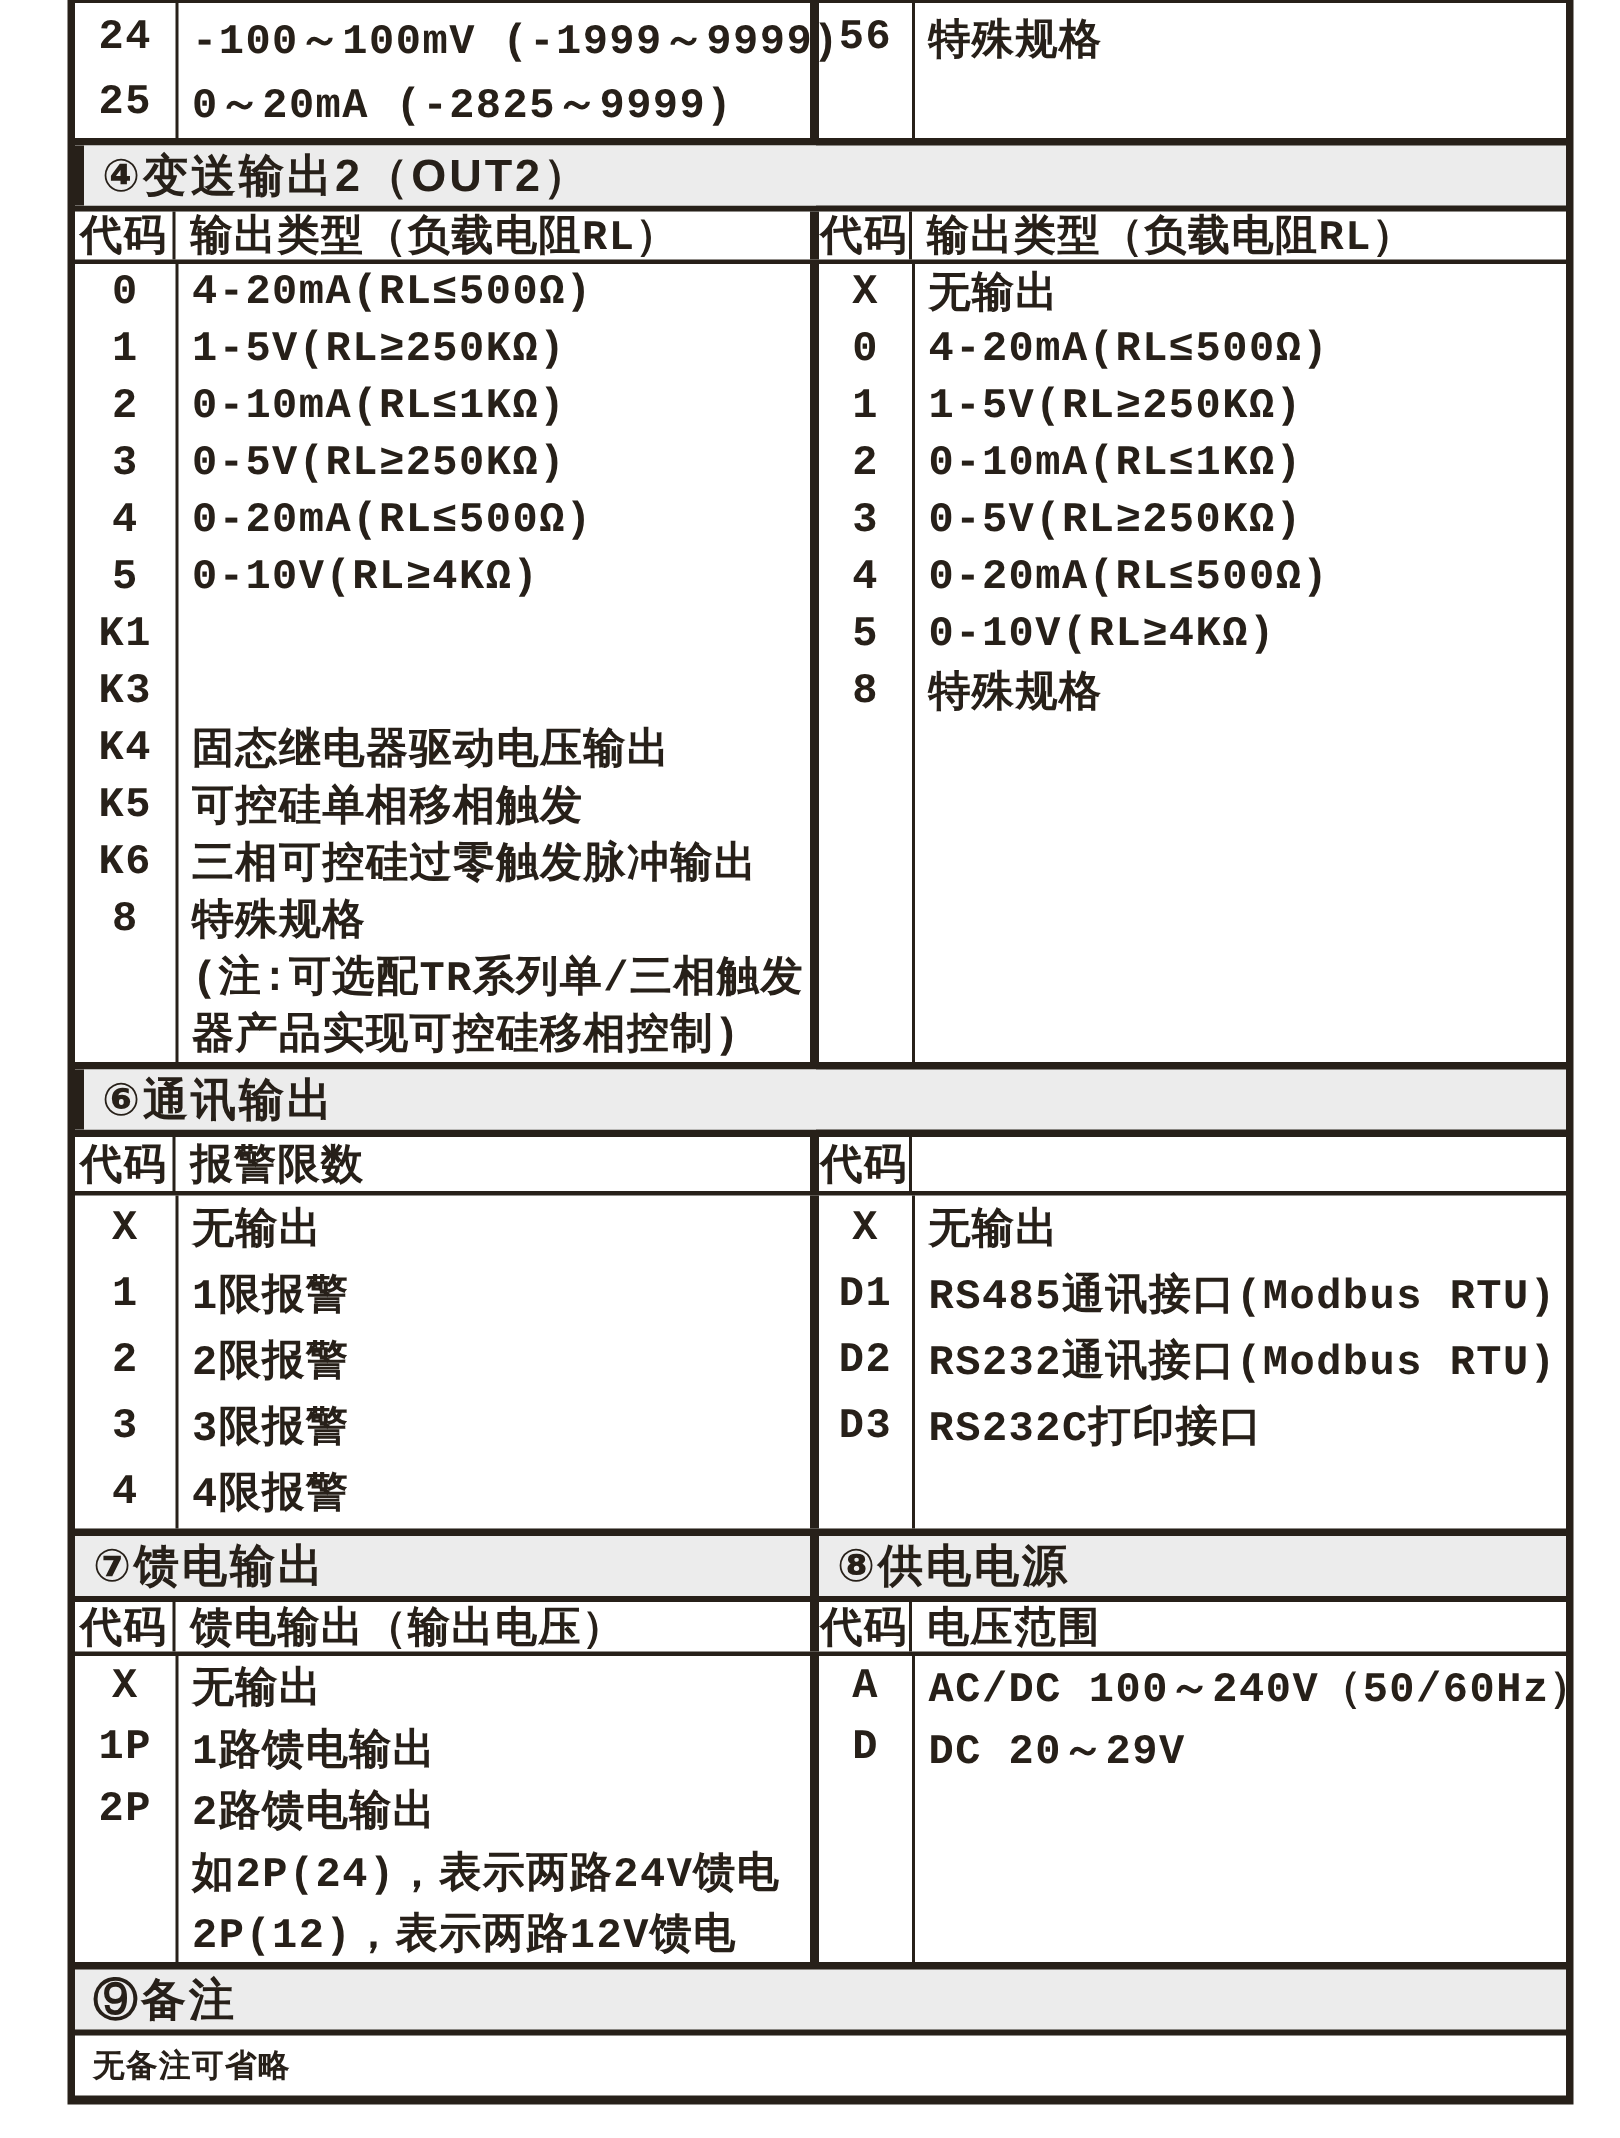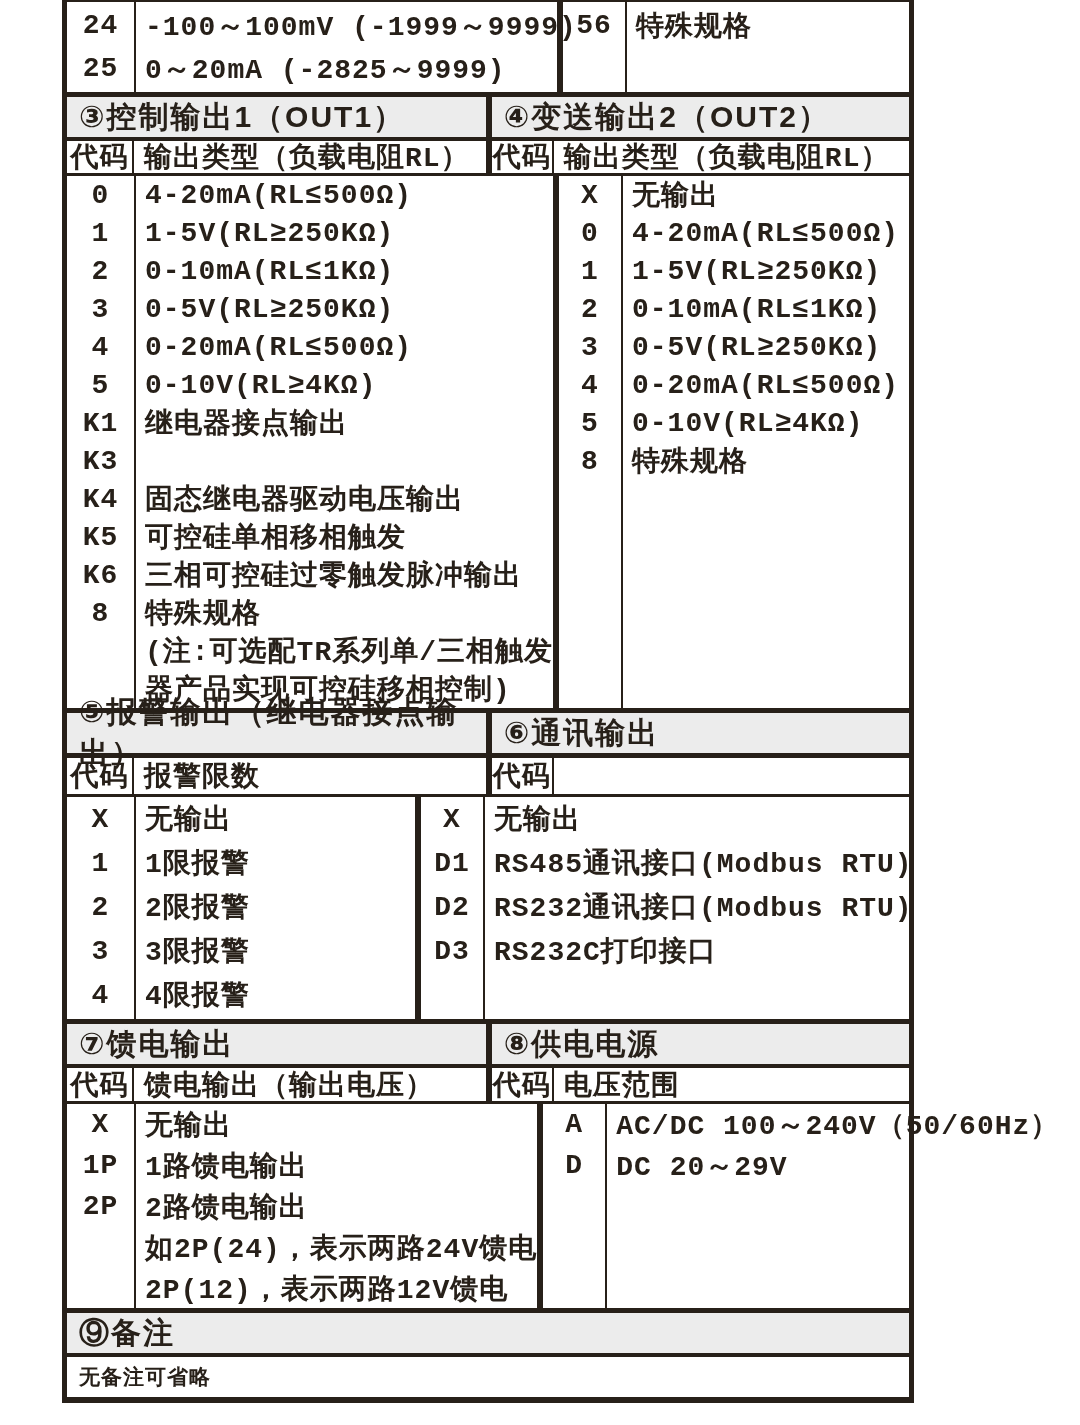--- a/index.html
+++ b/index.html
@@ -8,21 +8,21 @@
     --thin:2px;
   }
   *{box-sizing:border-box;margin:0;padding:0}
   html,body{background:#fff}
   body{
     width:1080px;height:1425px;position:relative;overflow:hidden;
     font-family:"Liberation Mono","DejaVu Sans Mono",monospace;
     color:var(--ink);font-weight:bold;
   }
   .table{
-    position:absolute;left:62px;top:0;width:852px;
+    position:absolute;left:45px;top:0;width:1004px;
     border-left:5px solid var(--ink);
     border-right:5px solid var(--ink);
     border-top:2px solid var(--ink);
     border-bottom:6px solid var(--ink);
     background:#fff;
   }
   .duo{display:flex;width:100%}
   .h-l{width:490px;position:relative}
   .h-r{width:494px;position:relative;border-left:6px solid var(--ink)}
   
@@ -76,21 +76,20 @@
     <div class="h-r bodyhalf" style="--lh:43px;padding-top:2px">
 
         <div class="ln">
           <div class="c">56</div>
           <div class="d">特殊规格</div>
         </div>
       </div>
   </div>
 
   <div class="duo band">
-    <div class="cell h-l">③控制输出1（OUT1）</div>
     <div class="cell h-r">④变送输出2（OUT2）</div>
   </div>
   <div class="duo colhead" style="height:35px">
     <div class="h-l">
       <div class="ch-code">代码</div>
       <div class="ch-desc">输出类型（负载电阻RL）</div>
     </div>
     <div class="h-r">
       <div class="ch-code">代码</div>
       <div class="ch-desc">输出类型（负载电阻RL）</div>
@@ -124,21 +123,20 @@
           <div class="d">0-20mA(RL≤500Ω)</div>
         </div>
 
         <div class="ln">
           <div class="c">5</div>
           <div class="d">0-10V(RL≥4KΩ)</div>
         </div>
 
         <div class="ln">
           <div class="c">K1</div>
-          <div class="d">继电器接点输出</div>
         </div>
 
         <div class="ln">
           <div class="c">K3</div>
         </div>
 
         <div class="ln">
           <div class="c">K4</div>
           <div class="d">固态继电器驱动电压输出</div>
         </div>
@@ -206,21 +204,20 @@
         </div>
 
         <div class="ln">
           <div class="c">8</div>
           <div class="d">特殊规格</div>
         </div>
       </div>
   </div>
 
   <div class="duo band" style="border-bottom-width:5px">
-    <div class="cell h-l">⑤报警输出（继电器接点输出）</div>
     <div class="cell h-r">⑥通讯输出</div>
   </div>
   <div class="duo colhead" style="height:39px">
     <div class="h-l">
       <div class="ch-code">代码</div>
       <div class="ch-desc">报警限数</div>
     </div>
     <div class="h-r">
       <div class="ch-code">代码</div>
     </div>

